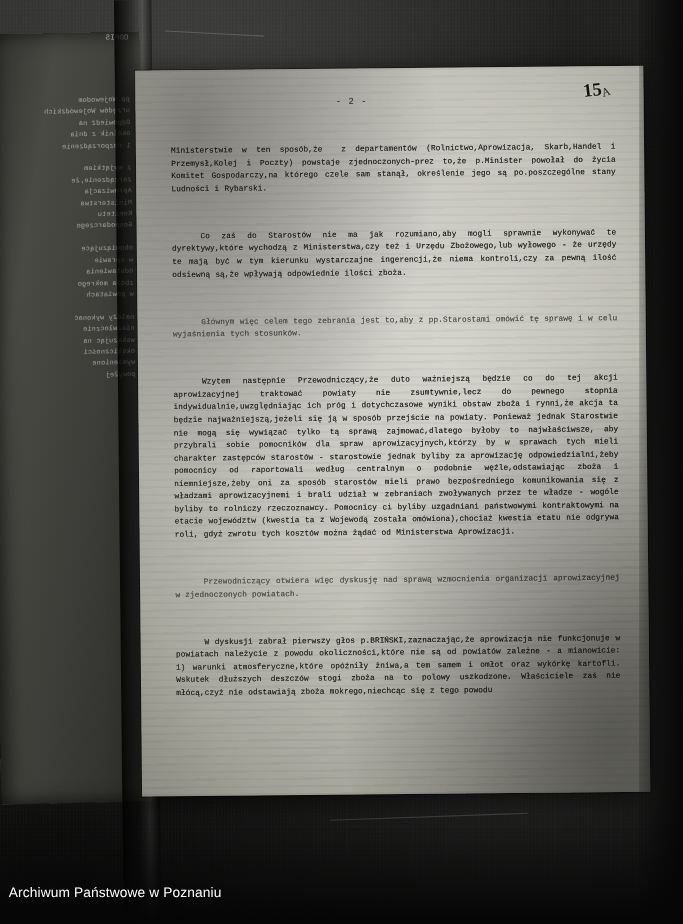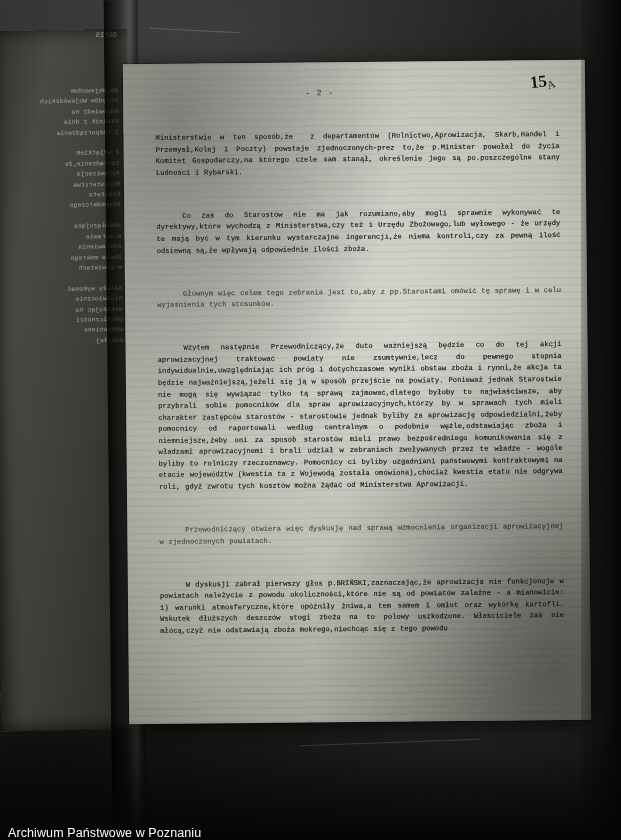--- a/index.html
+++ b/index.html
@@ -196,21 +196,21 @@
   }
 
   
   .footer-bar {
     position: absolute;
     left: 0;
     bottom: 0;
     width: 621px;
     height: 36px;
     display: flex;
-    align-items: flex-end;
+    align-items: flex-start;
     padding-left: 8px;
     box-sizing: border-box;
   }
   .footer-text {
     font-family: "Liberation Sans", sans-serif;
     font-size: 12.5px;
     color: #ffffff;
     letter-spacing: .1px;
     text-shadow: 0 1px 2px rgba(0,0,0,.9);
   }

